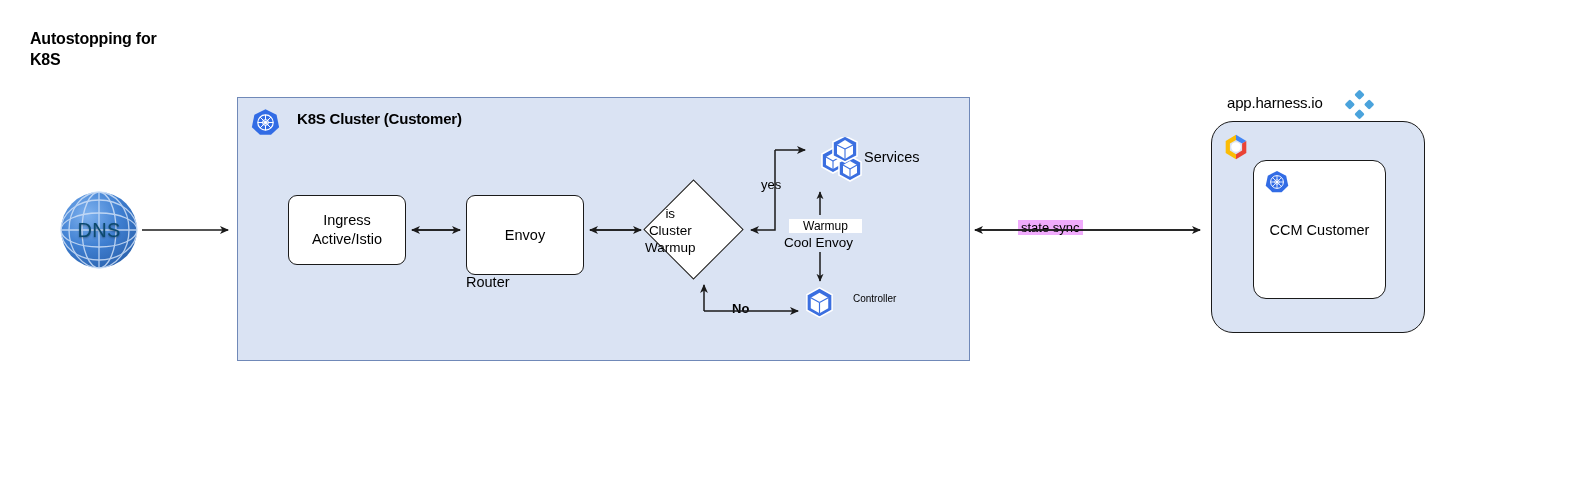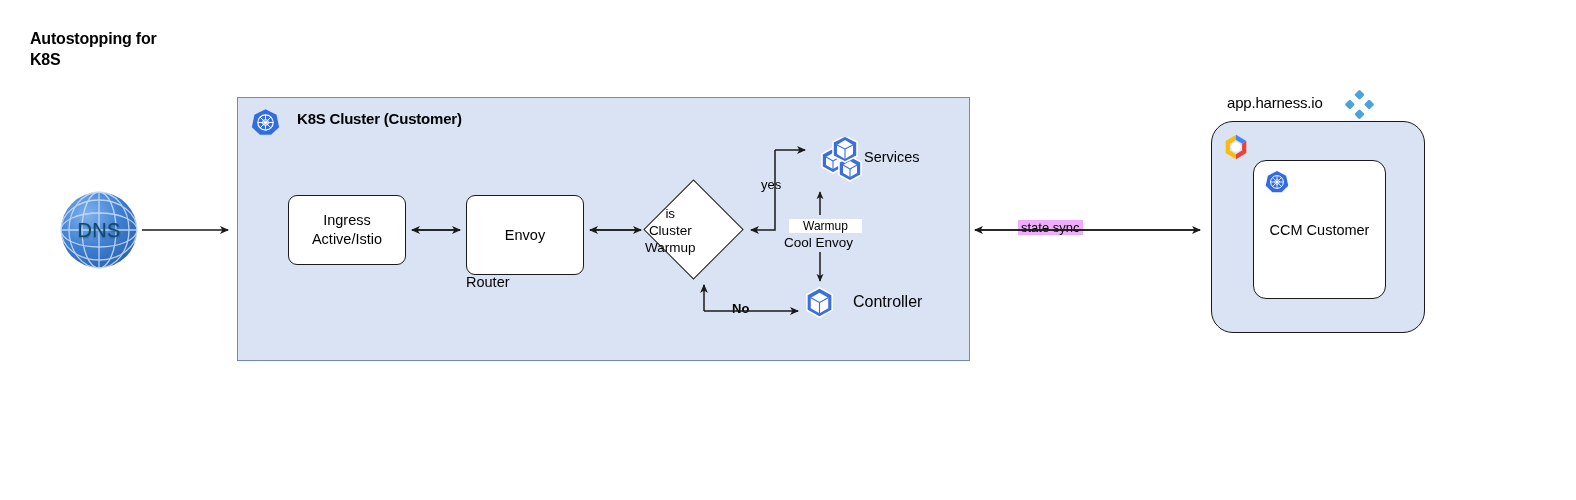--- a/index.html
+++ b/index.html
@@ -56,21 +56,21 @@
   }
 
   
   .edge-label{position:absolute;font-size:13px;white-space:nowrap;}
   #yes-label{left:761px;top:177px;}
   #no-label{left:732px;top:301px;font-weight:bold;}
   #state-sync-label{left:1018px;top:220px;background:#f0abfc;padding:0 3px;}
   #warmup-label{left:789px;top:219px;background:#ffffff;padding:0 14px;font-size:12px;}
   #cooldown-label{left:784px;top:235px;font-size:13.5px;}
   #services-label{left:864px;top:149px;font-size:14.5px;}
-  #controller-label{left:853px;top:293px;font-size:16px;}
+  #controller-label{left:853px;top:293px;font-size:10px;}
 
   
   #dns-node{position:absolute;left:59px;top:190px;width:80px;height:80px;}
   #dns-node .dnstext{
     position:absolute;left:0;top:0;width:80px;height:80px;
     display:flex;align-items:center;justify-content:center;
     color:#0c4a6e;font-size:20px;letter-spacing:0.3px;
     text-shadow:0 1px 2px rgba(0,0,0,.35);
   }
 

